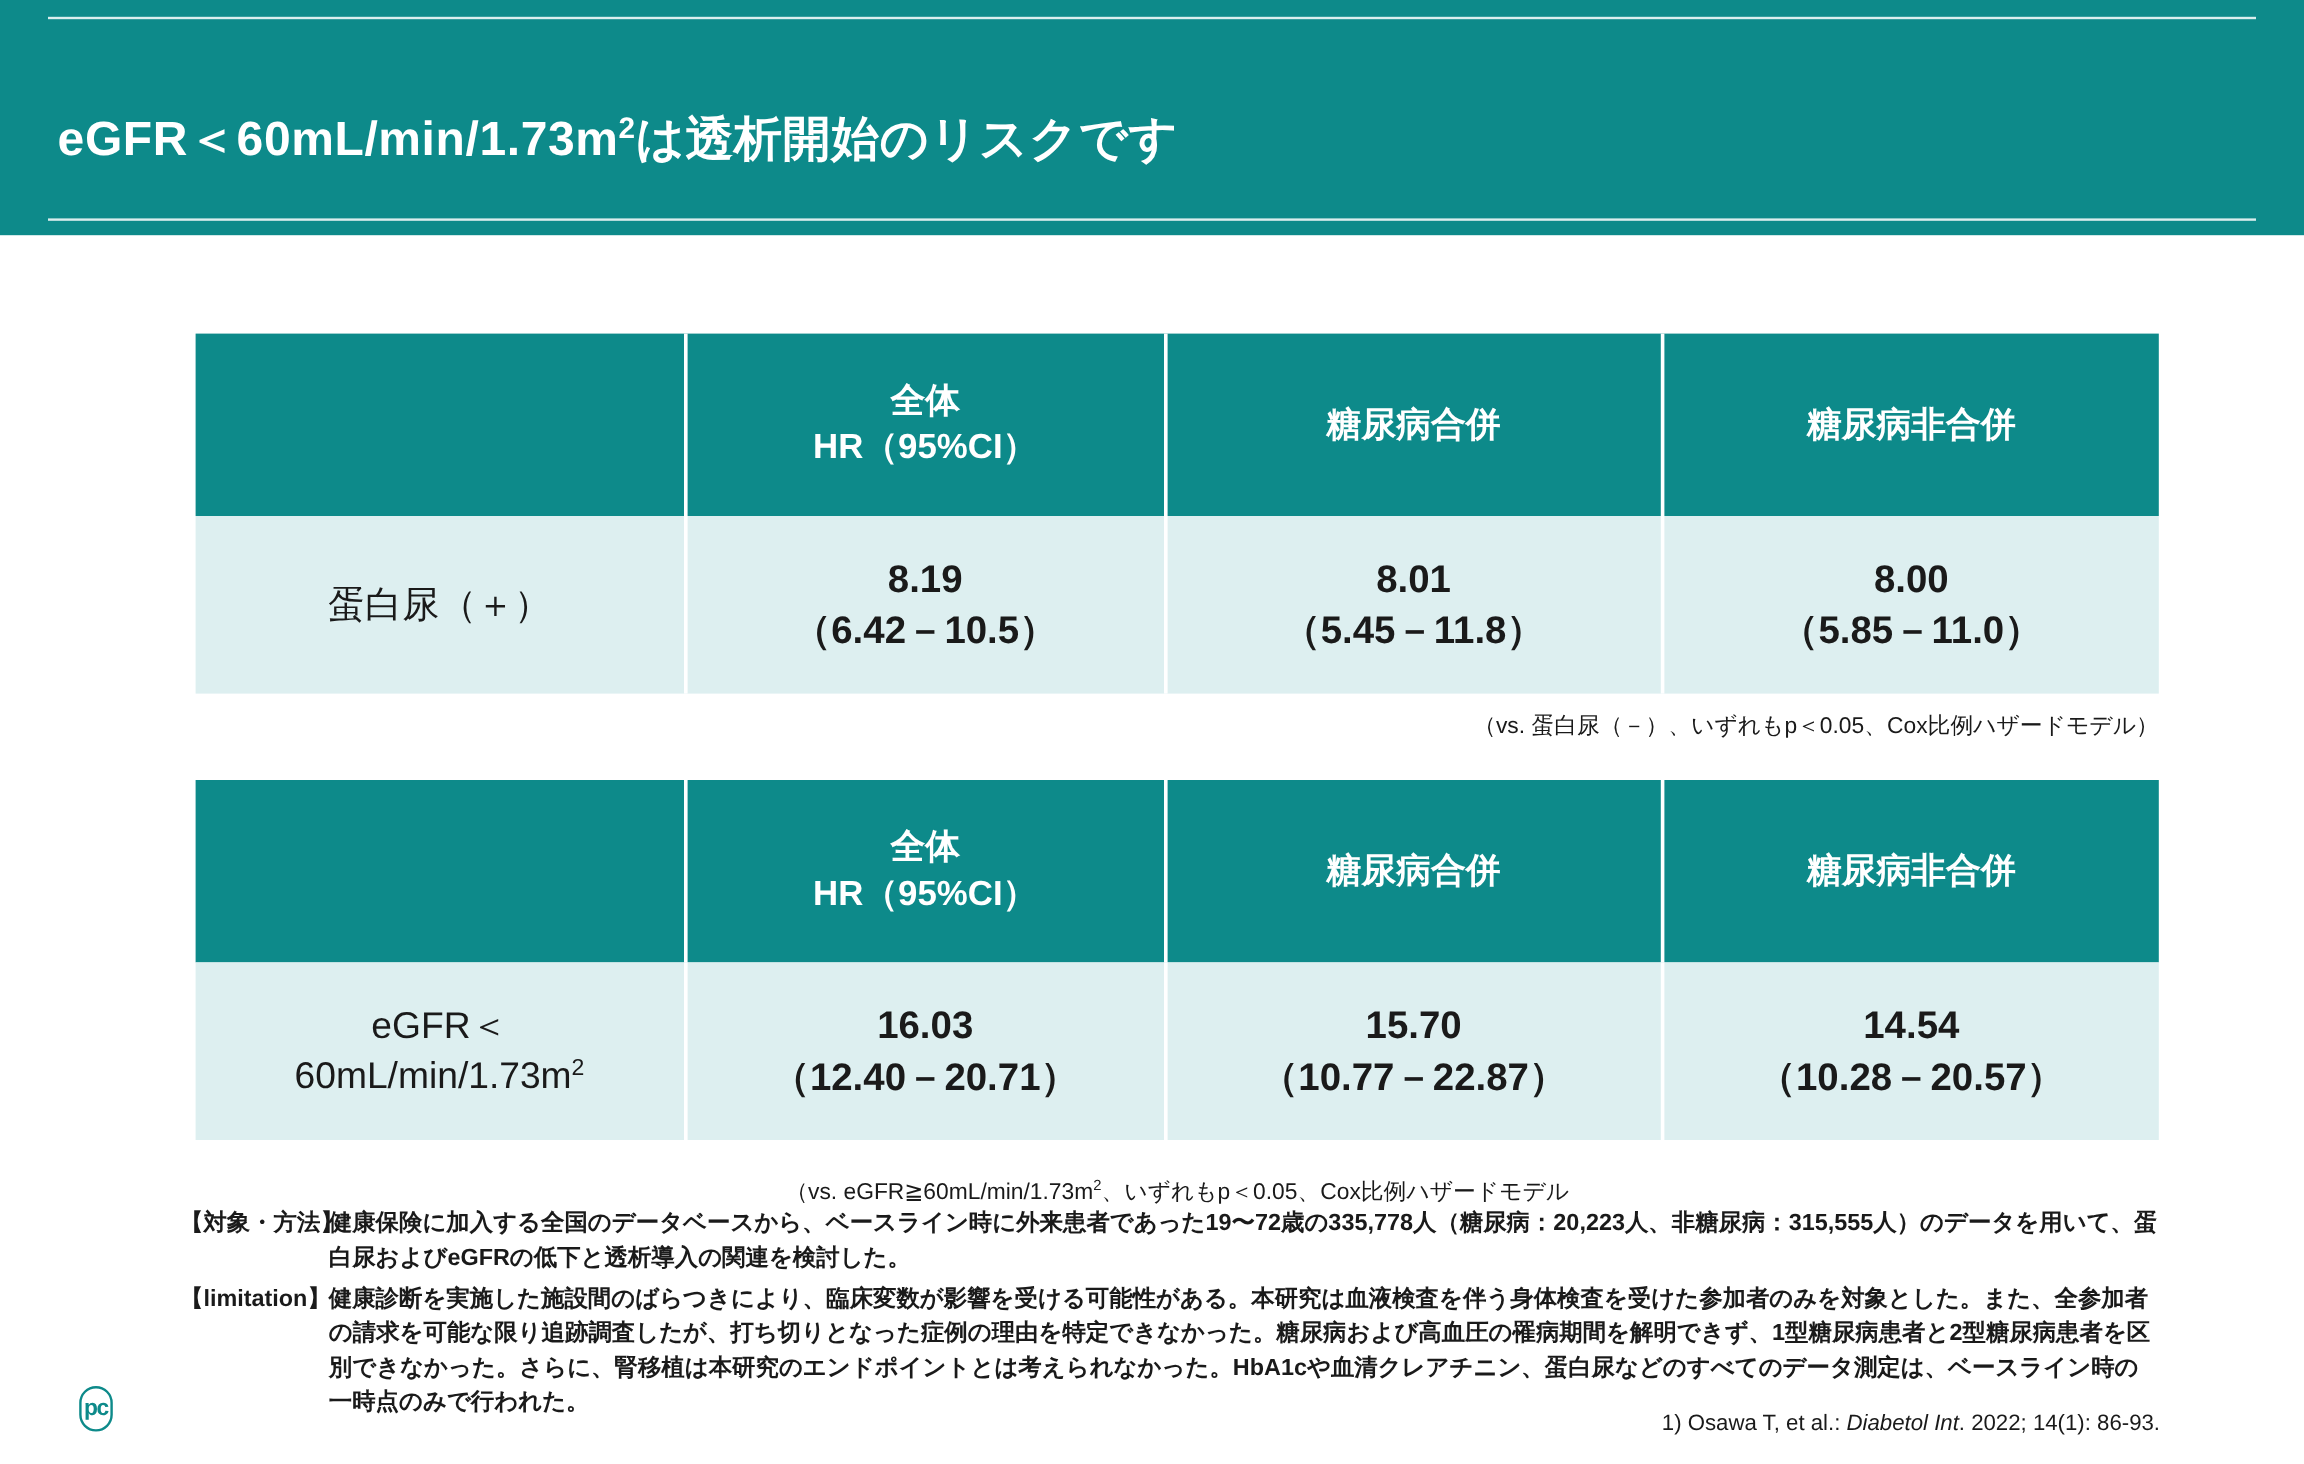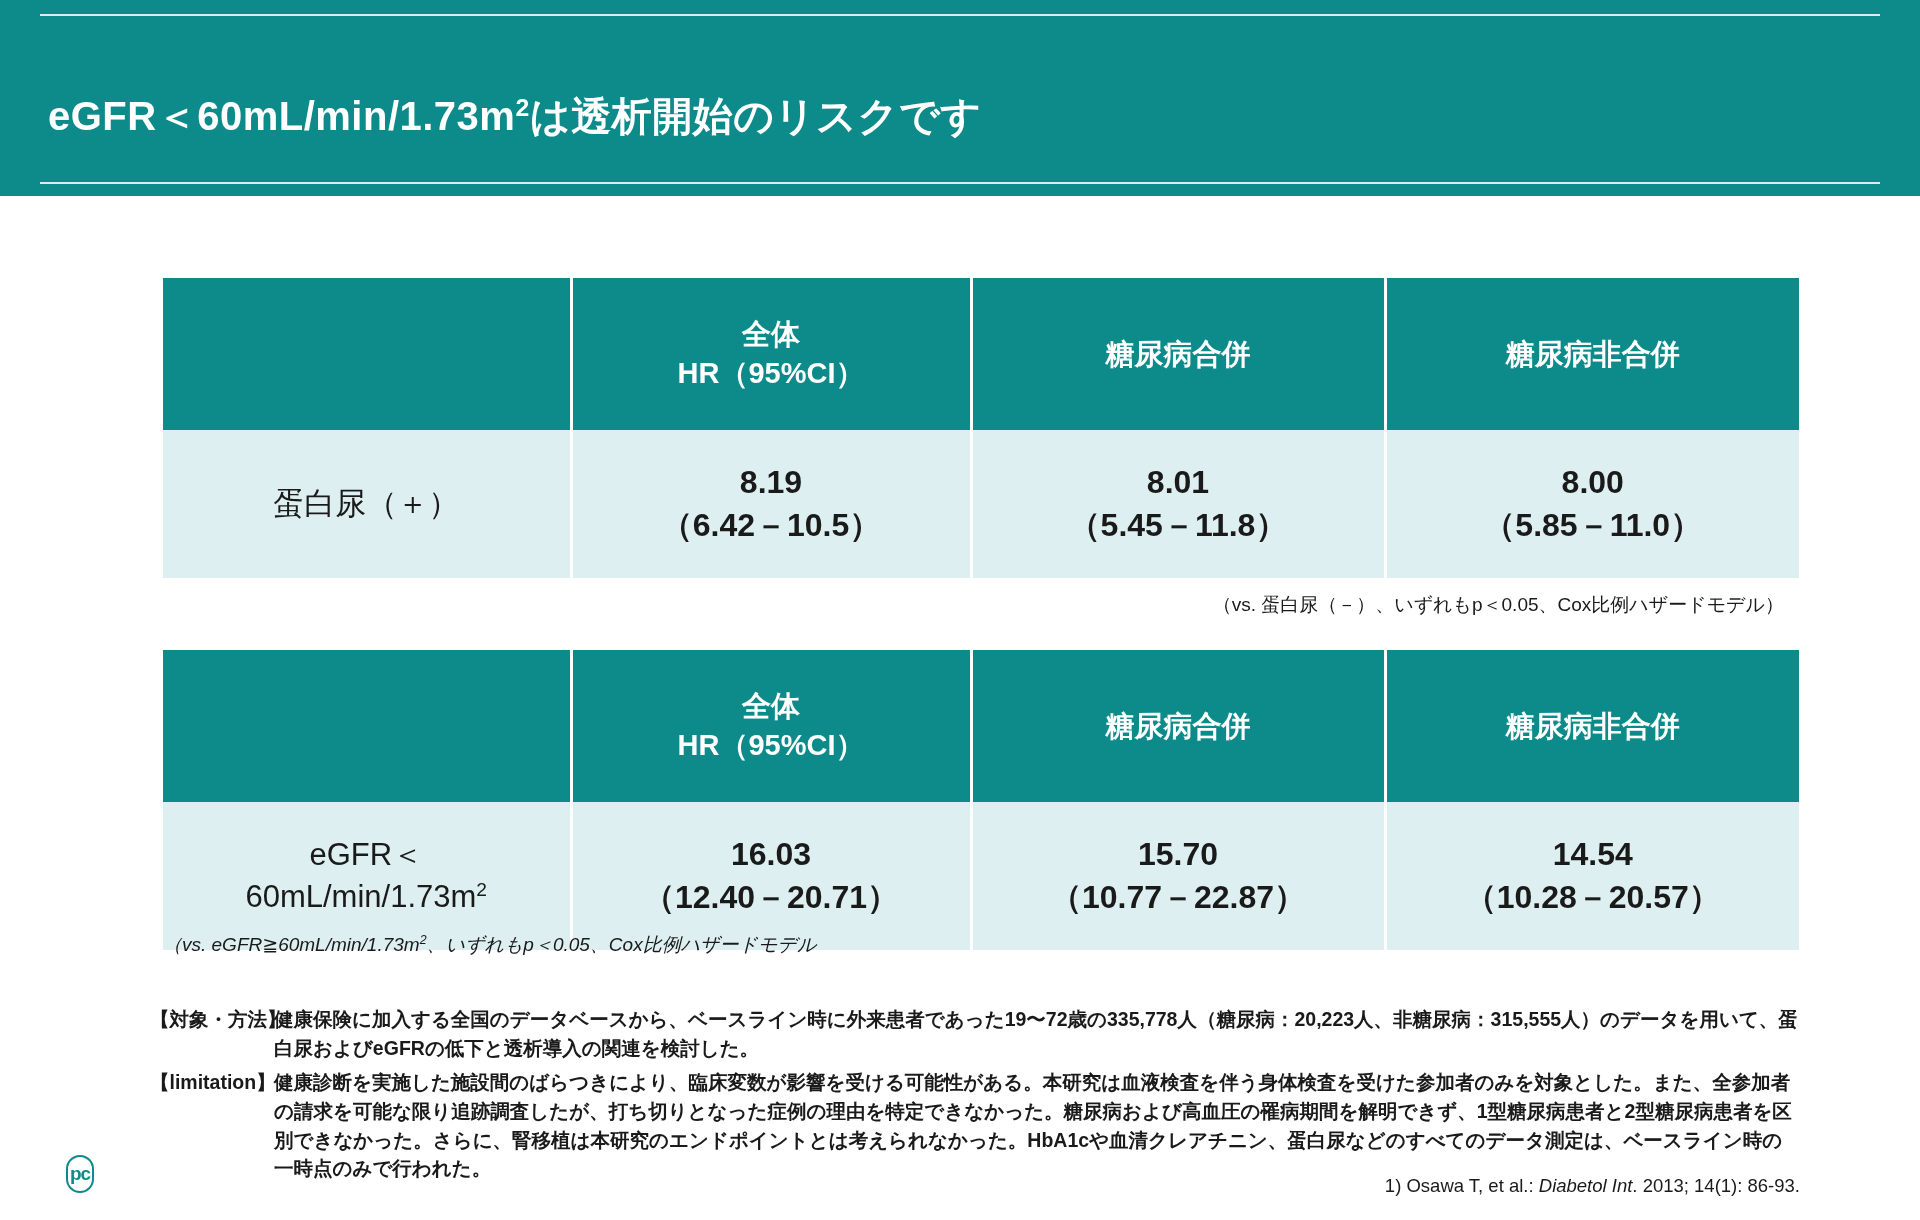--- a/index.html
+++ b/index.html
@@ -121,22 +121,22 @@
     line-height: 0;
   }
 
   .table-note {
     position: absolute;
     right: 0;
     font-size: 19px;
     color: #1a1a1a;
     white-space: nowrap;
   }
-  #note1 { left: 148px; top: 592px; width: 1636px; text-align: right; }
-  #note2 { left: 163px; top: 932px; width: 1636px; text-align: left; font-style: italic; }
+  #note1 { left: 163px; top: 592px; width: 1636px; text-align: right; }
+  #note2 { left: 163px; top: 980px; width: 1636px; text-align: center; }
   #note1 .inner, #note2 .inner { display: inline-block; }
   #note2 .inner sup { font-size: 0.65em; vertical-align: super; line-height: 0; }
 
   
   .footnotes {
     position: absolute;
     left: 150px;
     top: 1005px;
     width: 1650px;
     font-size: 19.5px;
@@ -275,17 +275,17 @@
   <div class="fn-row">
     <div class="fn-label w1">【対象・方法】</div>
     <div class="fn-text">健康保険に加入する全国のデータベースから、ベースライン時に外来患者であった19〜72歳の335,778人（糖尿病：20,223人、非糖尿病：315,555人）のデータを用いて、蛋白尿およびeGFRの低下と透析導入の関連を検討した。</div>
   </div>
   <div class="fn-row">
     <div class="fn-label w2">【limitation】</div>
     <div class="fn-text">健康診断を実施した施設間のばらつきにより、臨床変数が影響を受ける可能性がある。本研究は血液検査を伴う身体検査を受けた参加者のみを対象とした。また、全参加者の請求を可能な限り追跡調査したが、打ち切りとなった症例の理由を特定できなかった。糖尿病および高血圧の罹病期間を解明できず、1型糖尿病患者と2型糖尿病患者を区別できなかった。さらに、腎移植は本研究のエンドポイントとは考えられなかった。HbA1cや血清クレアチニン、蛋白尿などのすべてのデータ測定は、ベースライン時の一時点のみで行われた。</div>
   </div>
 </div>
 
-<div class="reference"><span>1) </span><span>Osawa T, et al.: </span><em>Diabetol Int</em><span>. 2013; 14(1): 86-93.</span></div>
+<div class="reference"><span>1) </span><span>Osawa T, et al.: </span><em>Diabetol Int</em><span>. 2022; 14(1): 86-93.</span></div>
 
 <div class="logo">
   <div class="glyph">pc</div>
 </div>
 
 </body></html>

